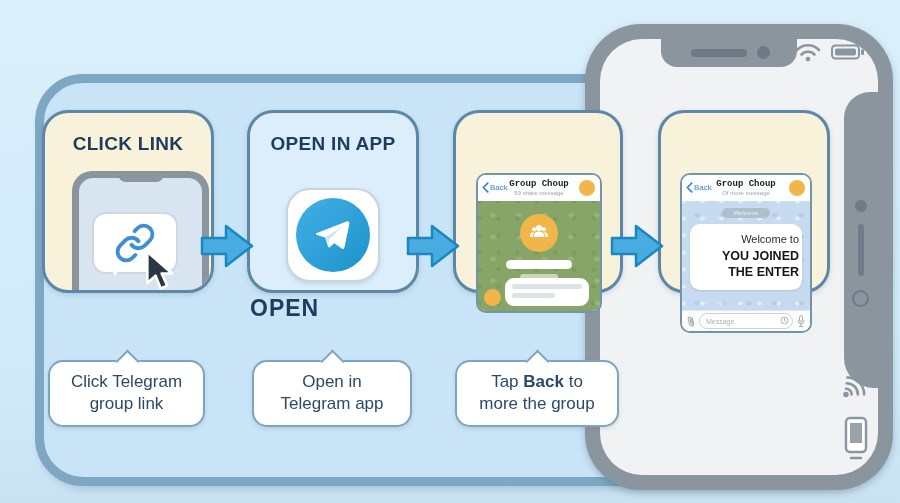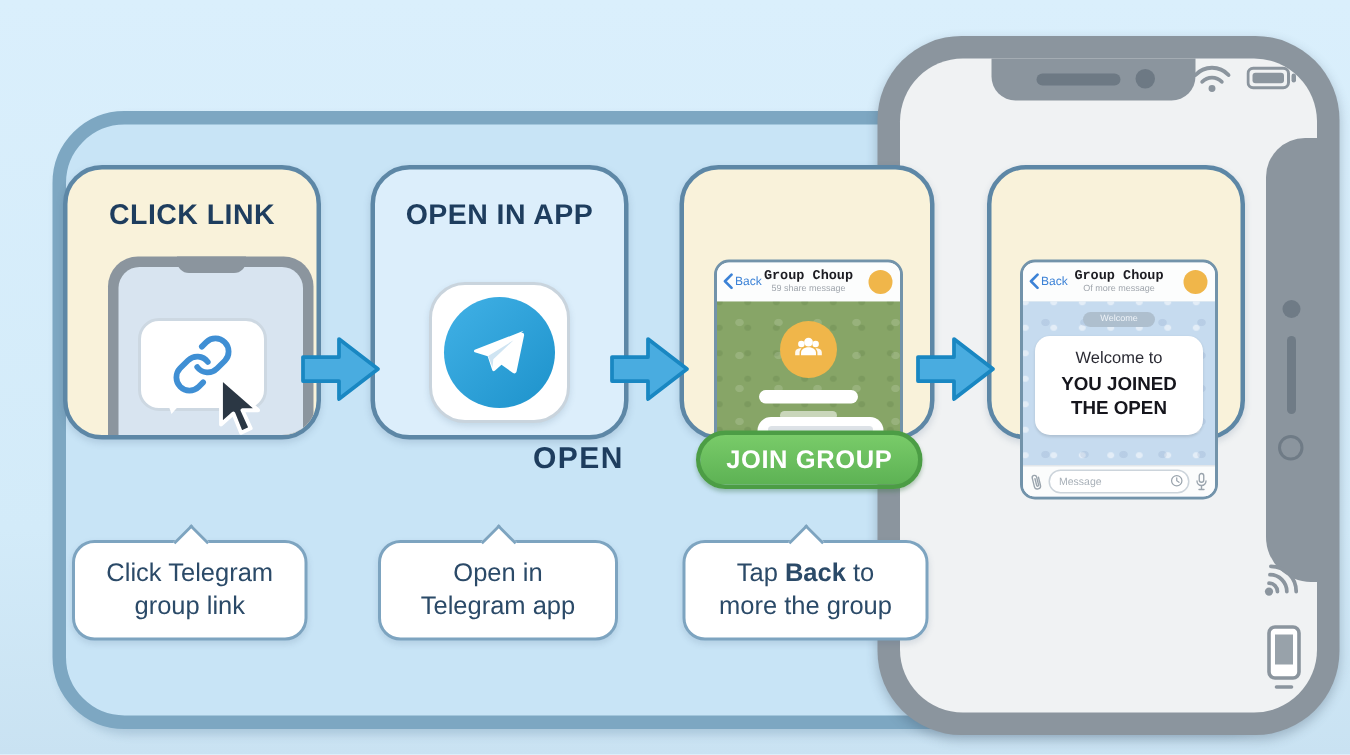--- a/index.html
+++ b/index.html
@@ -61,21 +61,21 @@
   .cursor-pos{position:absolute;left:64px;top:72px;width:38px;height:44px;}
 
   
   .app-icon{margin:33px auto 0;width:94px;height:94px;background:#fff;
             border:2px solid #c9d4dd;border-radius:24px;box-sizing:border-box;
             display:flex;align-items:center;justify-content:center;
             box-shadow:0 2px 4px rgba(80,110,140,.18);}
   .app-circle{width:74px;height:74px;border-radius:50%;
               background:linear-gradient(135deg,#41b1e6,#1d92cb);
               display:flex;align-items:center;justify-content:center;}
-  .open-label{margin-top:13px;text-align:right;font-weight:bold;font-size:20px;
+  .open-label{margin-top:13px;text-align:left;font-weight:bold;font-size:23px;
               color:#1e3d5e;letter-spacing:1px;}
 
   
   .shot{position:absolute;border:2px solid #7293aa;border-radius:10px;overflow:hidden;
         box-sizing:border-box;background:#fff;}
   #shot3{left:20px;top:60px;width:126px;height:140px;}
   #shot4{left:19px;top:60px;width:132px;height:160px;}
   .chat-header{position:relative;height:26px;background:#fcfdfd;border-bottom:1px solid #e3e7ea;}
   .back{position:absolute;left:4px;top:7px;display:flex;align-items:center;gap:1px;
         color:#3c82d6;font-size:8px;font-weight:normal;}
@@ -104,21 +104,21 @@
   .mline{height:5px;background:#dde2e7;border-radius:3px;margin-bottom:4px;}
   .mline.short{width:62%;}
   .join-btn{position:absolute;left:8px;top:174px;width:151px;height:39px;border-radius:20px;
         background:linear-gradient(#79cb69,#5db254);border:3px solid #4c9d45;box-sizing:border-box;
         display:flex;align-items:center;justify-content:center;color:#fff;font-weight:bold;
         font-size:17px;letter-spacing:.4px;z-index:3;box-shadow:0 2px 3px rgba(50,110,60,.35);cursor:pointer;}
 
   .welcome-badge{margin:7px auto 0;width:48px;height:10px;background:#aebfce;border-radius:5px;
         color:#eef3f8;font-size:6px;text-align:center;line-height:10px;}
   .welcome-card{margin:6px auto 0;width:106px;background:#fff;border-radius:10px;
-        padding:9px 3px;text-align:center;box-shadow:0 1px 2px rgba(0,0,0,.12);}
+        padding:9px 3px;text-align:right;box-shadow:0 1px 2px rgba(0,0,0,.12);}
   .wl1{font-size:11px;color:#2a2a33;margin-bottom:3px;}
   .wl2{font-size:12.5px;font-weight:bold;color:#15151c;line-height:1.3;}
   .input-bar{position:absolute;left:0;right:0;bottom:0;height:21px;background:#fbfcfc;
         border-top:1px solid #e2e6ea;display:flex;align-items:center;padding:0 4px;gap:3px;box-sizing:border-box;}
   .msg-input{flex:1;height:14px;border:1px solid #ccd4db;border-radius:8px;background:#fff;
         font-size:7px;color:#a8b0b8;display:flex;align-items:center;padding:0 14px 0 6px;position:relative;}
   .clock-pos{position:absolute;right:3px;top:2px;width:9px;height:9px;}
 
   
   .arrow{position:absolute;top:221px;width:54px;height:50px;z-index:5;}
@@ -244,42 +244,41 @@
         <div class="bar2"></div>
         <div class="msg-row">
           <div class="msg-ava"></div>
           <div class="msg-bubble">
             <div class="mline"></div>
             <div class="mline short"></div>
           </div>
         </div>
       </div>
     </div>
-    <div class="join-btn">JOIN GROUP</div>
   </div>
 
   <div class="card" id="card4">
     <div class="shot" id="shot4">
       <div class="chat-header">
         <div class="back">
           <svg width="7" height="11" viewBox="0 0 8 12">
             <polyline points="6.5,1 1.5,6 6.5,11" fill="none" stroke="#3c82d6" stroke-width="2" stroke-linecap="round" stroke-linejoin="round"></polyline>
           </svg>
           <span>Back</span>
         </div>
         <div class="chat-name">Group Choup</div>
         <div class="chat-sub">Of more message</div>
         <div class="chat-avatar"></div>
       </div>
       <div class="chat-body body-blue">
         <div class="welcome-badge">Welcome</div>
         <div class="welcome-card">
           <div class="wl1">Welcome to</div>
           <div class="wl2">YOU JOINED</div>
-          <div class="wl2">THE OPEN</div>
+          <div class="wl2">THE ENTER</div>
         </div>
         <div class="input-bar">
           <svg width="10" height="15" viewBox="0 0 12 16" style="transform:rotate(-14deg);">
             <path d="M8.5 4.5 v6.5 a2.5 2.5 0 0 1 -5 0 V4 a1.8 1.8 0 0 1 3.6 0 v6.5 a.8 .8 0 0 1 -1.6 0 V5" stroke="#9aa4ad" stroke-width="1.1" fill="none" stroke-linecap="round"></path>
           </svg>
           <div class="msg-input">
             <span>Message</span>
             <svg class="clock-pos" viewBox="0 0 12 12">
               <circle cx="6" cy="6" r="4.6" fill="none" stroke="#9aa4ad" stroke-width="1.1"></circle>
               <path d="M6 3.4 V6 L8 7.4" fill="none" stroke="#9aa4ad" stroke-width="1.1" stroke-linecap="round"></path>

